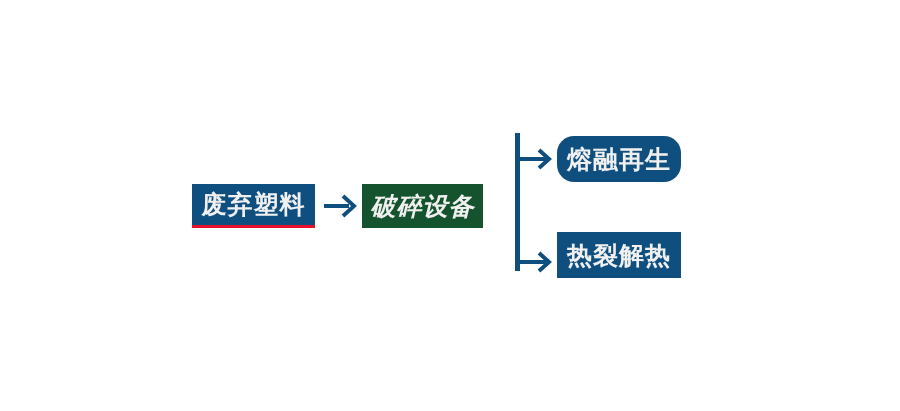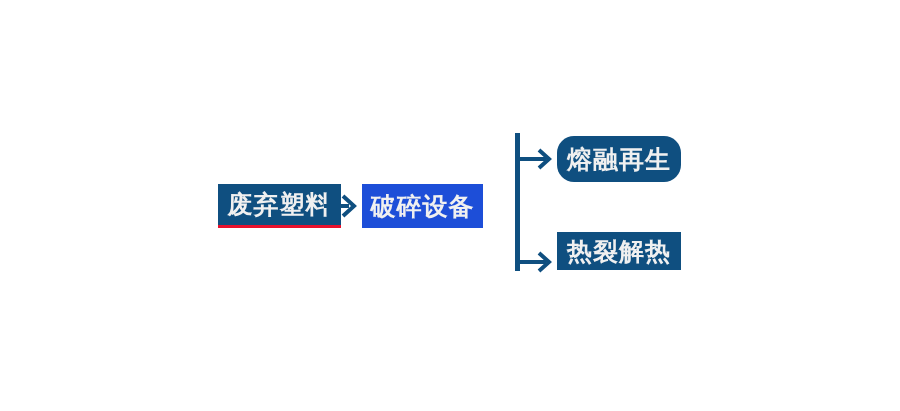--- a/index.html
+++ b/index.html
@@ -29,35 +29,35 @@
     justify-content: center;
     color: #f0f0f0;
     font-size: 25px;
     font-weight: 700;
     letter-spacing: 1px;
     line-height: 1;
     white-space: nowrap;
     user-select: none;
   }
   .node.blue  { background: #0f4f80; }
-  .node.red   { background: #1d4ed8; }
-  .node.underline-red { border-bottom: 3px solid #e8112d; margin-left: 26px; }
+  .node.red   { background: #14532d; font-style: italic; }
+  .node.underline-red { border-bottom: 3px solid #e8112d; }
 
   
   #node-input {
     left: 192px;  top: 184px;  width: 123px;  height: 44px;
   }
   #node-process {
     left: 362px;  top: 184px;  width: 121px;  height: 44px;
   }
   #node-out-1 {
     left: 557px;  top: 136px;  width: 124px;  height: 46px; border-radius: 17px;
   }
   #node-out-2 {
-    left: 557px;  top: 232px;  width: 124px;  height: 38px;
+    left: 557px;  top: 232px;  width: 124px;  height: 46px;
   }
 
   
   .arrow-main {
     position: absolute;
     left: 323px;
     top: 191px;
     width: 36px;
     height: 30px;
   }

